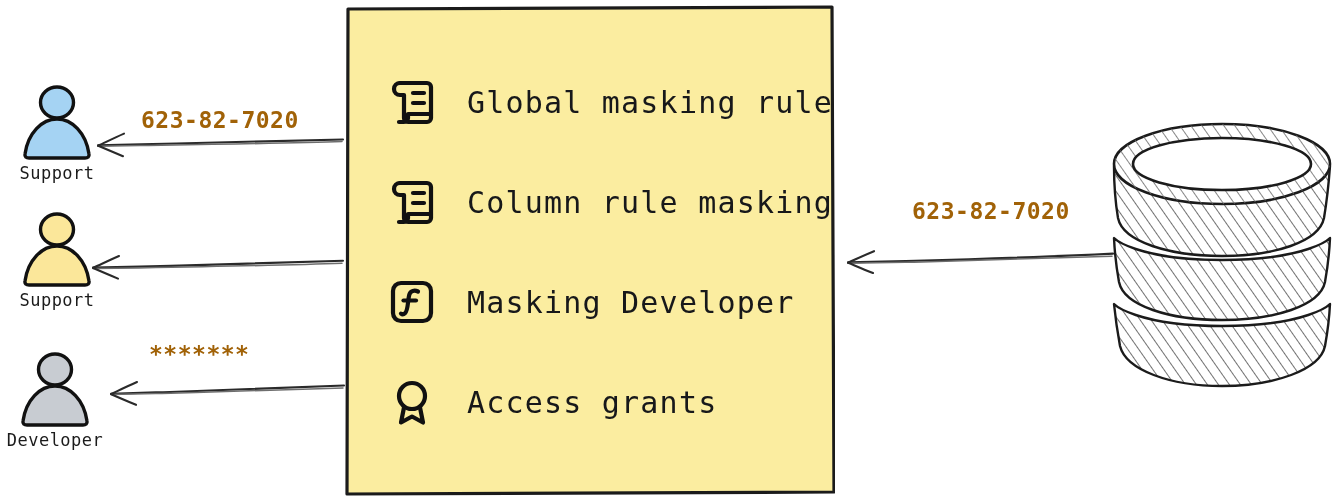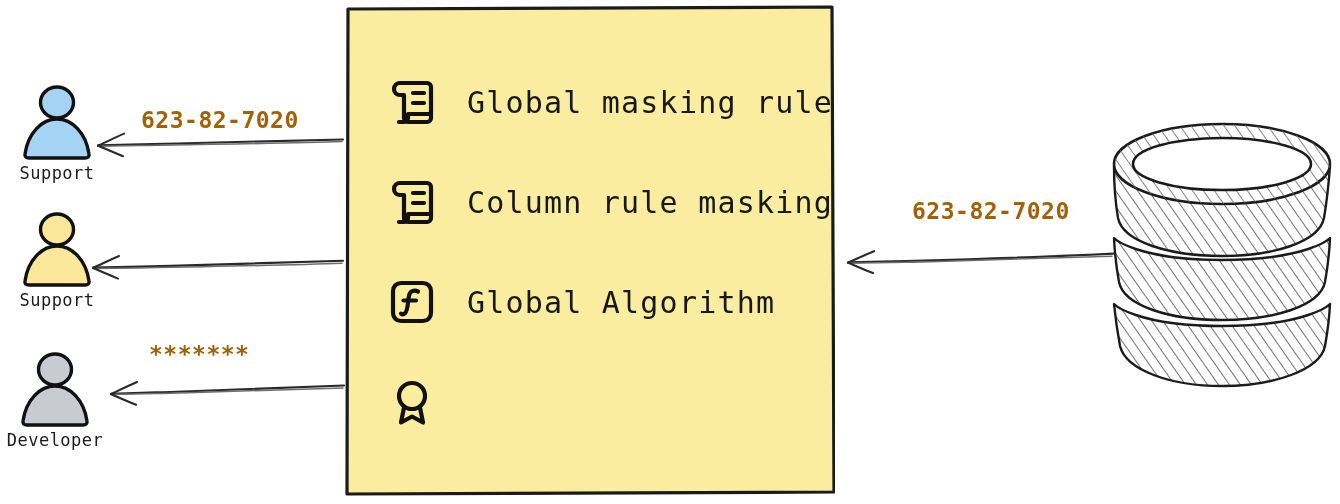--- a/index.html
+++ b/index.html
@@ -229,30 +229,31 @@
       </div>
 
       <div class="policy-item">
         <span class="policy-icon">
           <svg width="52" height="52" viewBox="0 0 52 52">
             <rect x="7" y="7" width="38" height="38" rx="8" ry="8" fill="none" stroke="#111" stroke-width="4.2"></rect>
             <path d="M32 15.5 C28.5 13.8 24.5 14.6 23.3 18.6 C22.7 20.8 22.4 23.4 22.1 26 C21.6 30.6 21.2 35.2 19 37.2 C17.6 38.5 15.9 38.3 15 37.6" fill="none" stroke="#111" stroke-width="4.2" stroke-linecap="round"></path>
             <path d="M17.5 24.5 L30 24.5" fill="none" stroke="#111" stroke-width="4.2" stroke-linecap="round"></path>
           </svg>
         </span>
-        <span class="policy-text">Global Algorithm</span>
+        <span class="policy-text">Masking Developer</span>
       </div>
 
       <div class="policy-item">
         <span class="policy-icon">
           <svg width="52" height="52" viewBox="0 0 52 52">
             <circle cx="26" cy="20" r="13" fill="none" stroke="#111" stroke-width="4.2"></circle>
             <path d="M18.2 30.5 L15 46.5 L26 40.5 L37 46.5 L33.8 30.5" fill="none" stroke="#111" stroke-width="4.2" stroke-linejoin="round" stroke-linecap="round"></path>
           </svg>
         </span>
+        <span class="policy-text">Access grants</span>
       </div>
 
     </div>
   </div>
 
   <svg id="database" viewBox="0 0 228 280">
     <defs>
       <pattern id="hatch" width="9" height="9" patternTransform="rotate(-35)" patternUnits="userSpaceOnUse">
         <line x1="0" y1="0" x2="0" y2="9" stroke="#6a6a6a" stroke-width="1.9"></line>
       </pattern>

